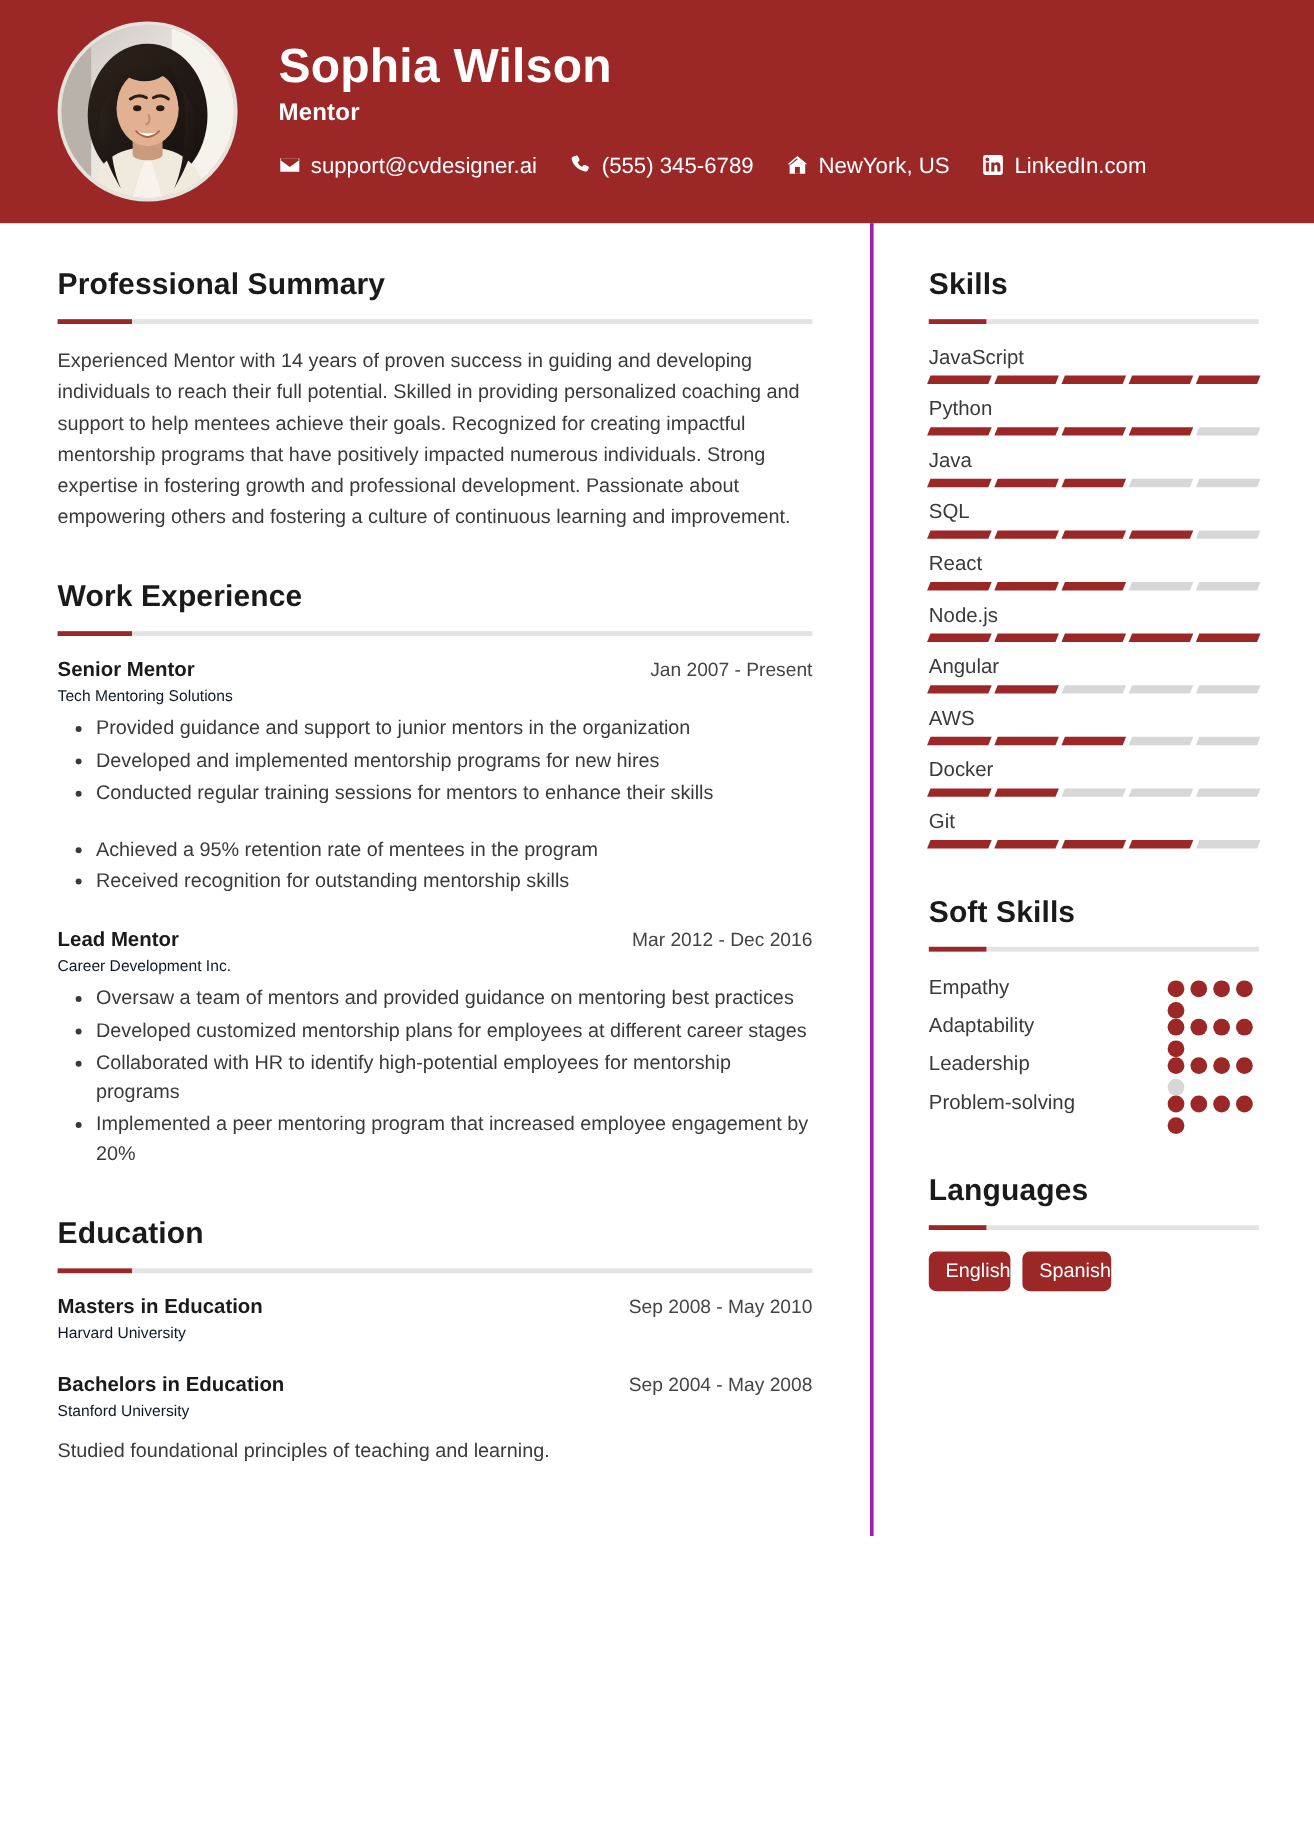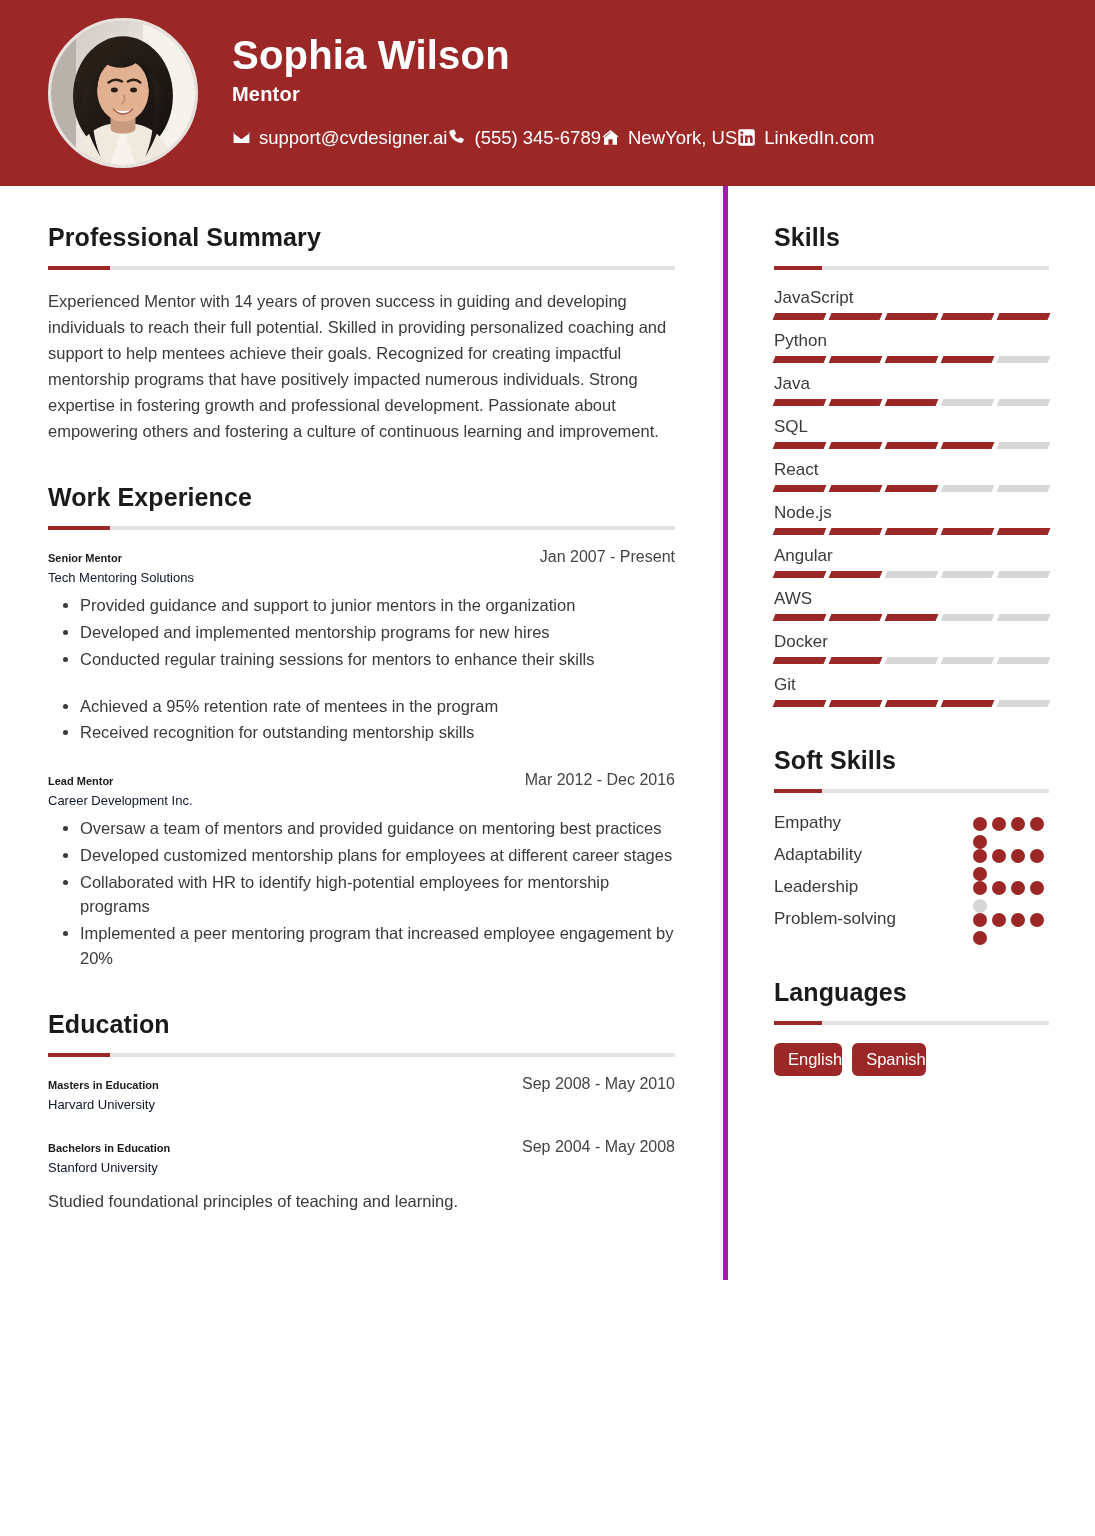--- a/index.html
+++ b/index.html
@@ -43,40 +43,41 @@
     font-size:20px;
     color:#ffffff;
     font-weight:bold;
     margin-top:5px;
     letter-spacing:0.2px;
   }
   .contacts {
     display:flex;
     align-items:center;
     margin-top:21px;
+    gap:27px;
     flex-wrap:nowrap;
   }
   .contact {
     display:flex;
     align-items:center;
     gap:8px;
     color:#ffffff;
     font-size:18.5px;
     white-space:nowrap;
   }
   .contact .ci { display:flex; align-items:center; }
   .contact .ci svg { display:block; fill:#ffffff; }
 
   
   .body { display:flex; align-items:flex-start; }
   .col-left {
     width:728px;
     flex:0 0 728px;
     padding:36px 48px 0 48px;
-    border-right:5px solid #a21caf;
+    border-right:3px solid #a21caf;
     min-height:1160px;
   }
   .col-right {
     flex:1;
     padding:36px 46px 0 46px;
   }
 
   
   .sec-title {
     font-size:25px;
@@ -112,21 +113,21 @@
 
   
   .entry { margin-bottom:4px; }
   .entry-head {
     display:flex;
     justify-content:space-between;
     align-items:baseline;
     gap:16px;
   }
   .entry-title {
-    font-size:11px;
+    font-size:17px;
     font-weight:bold;
     color:#1a1a1a;
   }
   .entry-date {
     font-size:16px;
     color:#444444;
     white-space:nowrap;
   }
   .entry-sub {
     font-size:13px;

